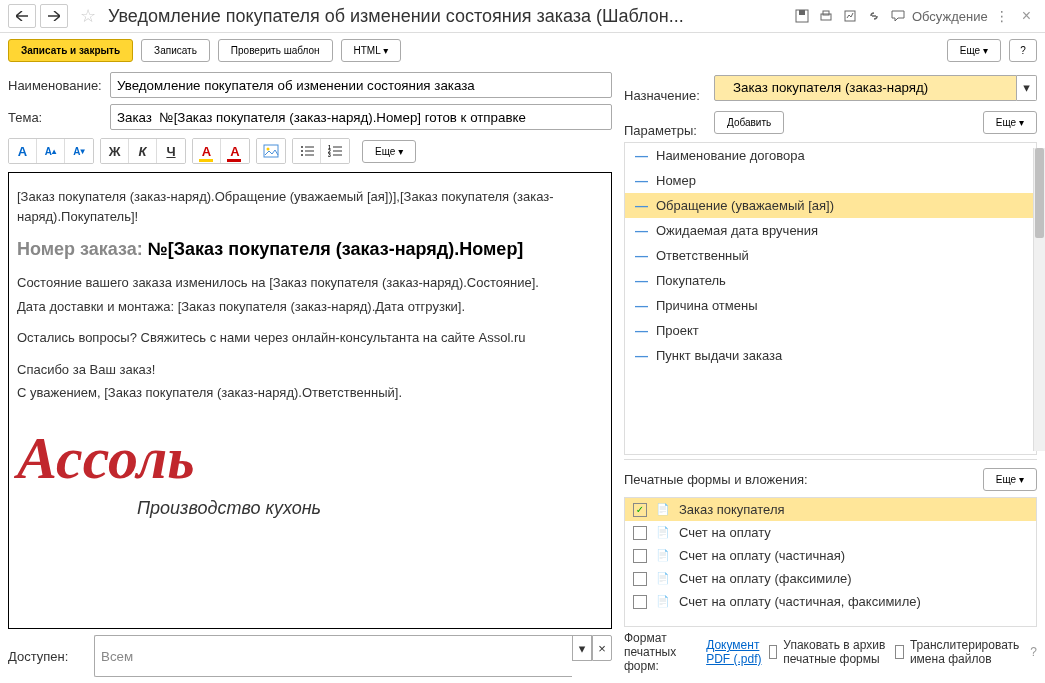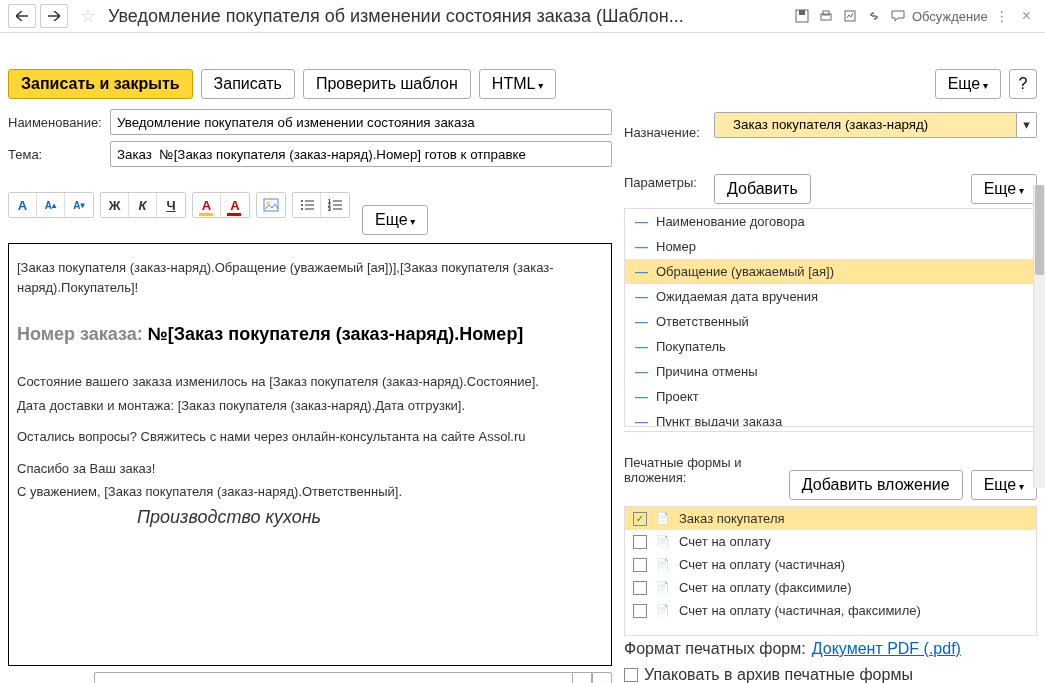--- a/index.html
+++ b/index.html
@@ -5,60 +5,60 @@
 * { box-sizing: border-box; margin: 0; padding: 0; font-family: Arial, sans-serif; }
 body { background: #fff; font-size: 13px; color: #333; overflow: hidden; width: 1045px; height: 683px; }
 .header { display: flex; align-items: center; padding: 4px 8px; border-bottom: 1px solid #ddd; gap: 4px; }
 .nav-btn { width: 28px; height: 24px; border: 1px solid #ccc; background: #fff; display: flex; align-items: center; justify-content: center; cursor: pointer; border-radius: 2px; }
 .star-icon { width: 20px; height: 20px; display: flex; align-items: center; justify-content: center; color: #ccc; font-size: 18px; margin: 0 6px; cursor: pointer; }
 .title { font-size: 18px; font-weight: normal; flex: 1; white-space: nowrap; overflow: hidden; text-overflow: ellipsis; color: #333; }
 .header-icons { display: flex; gap: 4px; align-items: center; color: #666; }
 .header-icon { cursor: pointer; width: 20px; height: 18px; display: flex; align-items: center; justify-content: center; }
 .close-x { cursor: pointer; font-size: 16px; color: #999; padding: 0 6px; }
 .toolbar { display: flex; align-items: center; padding: 6px 8px; gap: 8px; }
-.btn { border: 1px solid #aaa; background: #fff; padding: 5px 12px; border-radius: 3px; font-size: 16px; cursor: pointer; white-space: nowrap; margin-top: 30px; }
+.btn { border: 1px solid #aaa; background: #fff; padding: 5px 12px; border-radius: 3px; font-size: 10px; cursor: pointer; white-space: nowrap; }
 .btn-yellow { background: #ffd633; border-color: #c9a000; font-weight: bold; }
 .btn-dropdown::after { content: ' ▾'; font-size: 10px; }
 .toolbar .spacer { flex: 1; }
 .btn-help { width: 28px; padding: 5px 0; text-align: center; }
 .main { display: flex; height: calc(100% - 70px); }
 .left-panel { width: 620px; display: flex; flex-direction: column; padding: 4px 8px; gap: 6px; }
 .right-panel { flex: 1; display: flex; flex-direction: column; padding: 4px 8px 4px 4px; gap: 4px; position: relative; }
 .field-row { display: flex; align-items: center; gap: 2px; }
 .field-label { width: 100px; color: #333; }
 .field-input { flex: 1; border: 1px solid #aaa; padding: 4px 6px; height: 26px; border-radius: 2px; }
 .format-toolbar { display: flex; align-items: center; gap: 6px; padding: 2px 0; }
 .format-group { display: flex; border: 1px solid #ccc; border-radius: 2px; overflow: hidden; }
 .format-btn { width: 28px; height: 24px; display: flex; align-items: center; justify-content: center; cursor: pointer; border-right: 1px solid #ddd; font-weight: bold; background: #fff; }
 .format-btn:last-child { border-right: none; }
 .format-btn.red { color: #c00; }
 .format-btn.blue { color: #06c; }
 .editor { flex: 1; border: 1px solid #000000; padding: 10px 8px; overflow-y: auto; font-size: 13px; line-height: 1.5; }
-.editor .order-num { font-size: 18px; font-weight: bold; margin: 24px 0; color: #555; }
+.editor .order-num { font-size: 18px; font-weight: bold; margin: 10px 0; color: #555; }
 .editor .order-num b { color: #000; }
 .editor p { margin: 4px 0; }
 .logo { margin-top: 10px; }
 .logo-text { font-family: "Brush Script MT", cursive; font-size: 60px; font-style: italic; color: #c1272d; font-weight: bold; }
 .logo-sub { font-size: 18px; font-style: italic; color: #333; margin-left: 120px; margin-top: -8px; }
 .right-label { width: 88px; margin-top: 16px; }
 .select-field { flex: 1; display: flex; }
 .select-input { flex: 1; border: 1px solid #aaa; background: #ffeaa7; padding: 4px 18px; height: 26px; border-radius: 2px 0 0 2px; }
 .select-btn { width: 20px; border: 1px solid #aaa; border-left: none; background: #fff; cursor: pointer; border-radius: 0 2px 2px 0; display: flex; align-items: center; justify-content: center; }
 .param-list { flex: 1; border: 1px solid #ddd; overflow-y: auto; background: #fff; min-height: 200px; }
 .param-item { display: flex; align-items: center; padding: 5px 10px; gap: 8px; cursor: pointer; }
 .param-item.highlight { background: #ffe699; }
 .param-dash { color: #4a90d9; font-weight: bold; }
 .attach-section { border-top: 1px solid #ddd; padding-top: 6px; }
 .attach-header { display: flex; align-items: center; gap: 8px; padding: 2px 0; }
 .attach-list { border: 1px solid #ddd; overflow-y: auto; background: #fff; height: 130px; margin-top: 4px; }
 .attach-item { display: flex; align-items: center; padding: 4px 8px; gap: 8px; cursor: pointer; }
 .attach-item.selected { background: #ffe699; }
 .checkbox { width: 14px; height: 14px; border: 1px solid #888; display: inline-flex; align-items: center; justify-content: center; font-size: 10px; color: #0a0; }
 .doc-icon { width: 16px; height: 14px; display: inline-flex; align-items: center; justify-content: center; font-size: 11px; color: #4a90d9; }
-.bottom-opts { padding: 4px 0; display: flex; flex-direction: column; gap: 8px; font-size: 16px; }
+.bottom-opts { padding: 4px 0; display: flex; flex-direction: row; gap: 0; font-size: 12px; }
 .bottom-opt-row { display: flex; align-items: center; gap: 6px; }
 .link { color: #06c; text-decoration: underline; cursor: pointer; }
 .help-q { color: #999; cursor: pointer; }
 .access-row { display: flex; align-items: center; gap: 6px; }
 .access-select { flex: 1; display: flex; }
 .access-input { flex: 1; border: 1px solid #aaa; padding: 20px 6px; height: 26px; color: #888; border-radius: 2px 0 0 2px; border-right: none; }
 .access-btn { width: 20px; border: 1px solid #aaa; border-left: 1px solid #aaa; background: #fff; cursor: pointer; display: flex; align-items: center; justify-content: center; height: 26px; }
 .scrollbar-track { position: absolute; right: 0; top: 80px; bottom: 230px; width: 12px; background: #f0f0f0; border-left: 1px solid #ddd; }
 .scrollbar-thumb { position: absolute; left: 1px; right: 1px; top: 0; height: 90px; background: #c0c0c0; border-radius: 2px; }
 svg { display: block; }
@@ -189,20 +189,21 @@
       <p>[Заказ покупателя (заказ-наряд).Обращение (уважаемый [ая])],[Заказ покупателя (заказ-наряд).Покупатель]!</p>
       <div class="order-num">
         <span style="color:#888">Номер заказа:  </span><b>№[Заказ покупателя (заказ-наряд).Номер]</b>
       </div>
       <p>Состояние вашего заказа   изменилось на [Заказ покупателя (заказ-наряд).Состояние].</p>
       <p>Дата доставки и монтажа: [Заказ покупателя (заказ-наряд).Дата отгрузки].</p>
       <p style="margin-top:12px">Остались вопросы? Свяжитесь с нами через онлайн-консультанта на сайте Assol.ru</p>
       <p style="margin-top:12px">Спасибо за Ваш заказ!</p>
       <p>С уважением, [Заказ покупателя (заказ-наряд).Ответственный].</p>
       <div class="logo">
+        <div class="logo-text">Ассоль</div>
         <div class="logo-sub">Производство кухонь</div>
       </div>
     </div>
 
     <div class="access-row">
       <div class="field-label" style="width:80px">Доступен:</div>
       <div class="access-select">
         <input class="access-input" value="Всем" style="">
         <div class="access-btn">▾</div>
         <div class="access-btn" style="border-radius:0 2px 2px 0">×</div>
@@ -261,21 +262,20 @@
         <div class="param-item">
           <span class="param-dash">—</span>
           <span>Пункт выдачи заказа</span>
         </div>
       </div>
 
     <div class="attach-section">
       <div class="attach-header">
         <span>Печатные формы и вложения:</span>
         <div style="flex:1"></div>
-        <button class="btn">Добавить вложение</button>
         <button class="btn btn-dropdown">Еще</button>
       </div>
       <div class="attach-list" id="attach-list">
           <div class="attach-item selected">
             <span class="checkbox">✓</span>
             <span class="doc-icon">📄</span>
             <span>Заказ покупателя</span>
           </div>
           <div class="attach-item">
             <span class="checkbox"></span>

